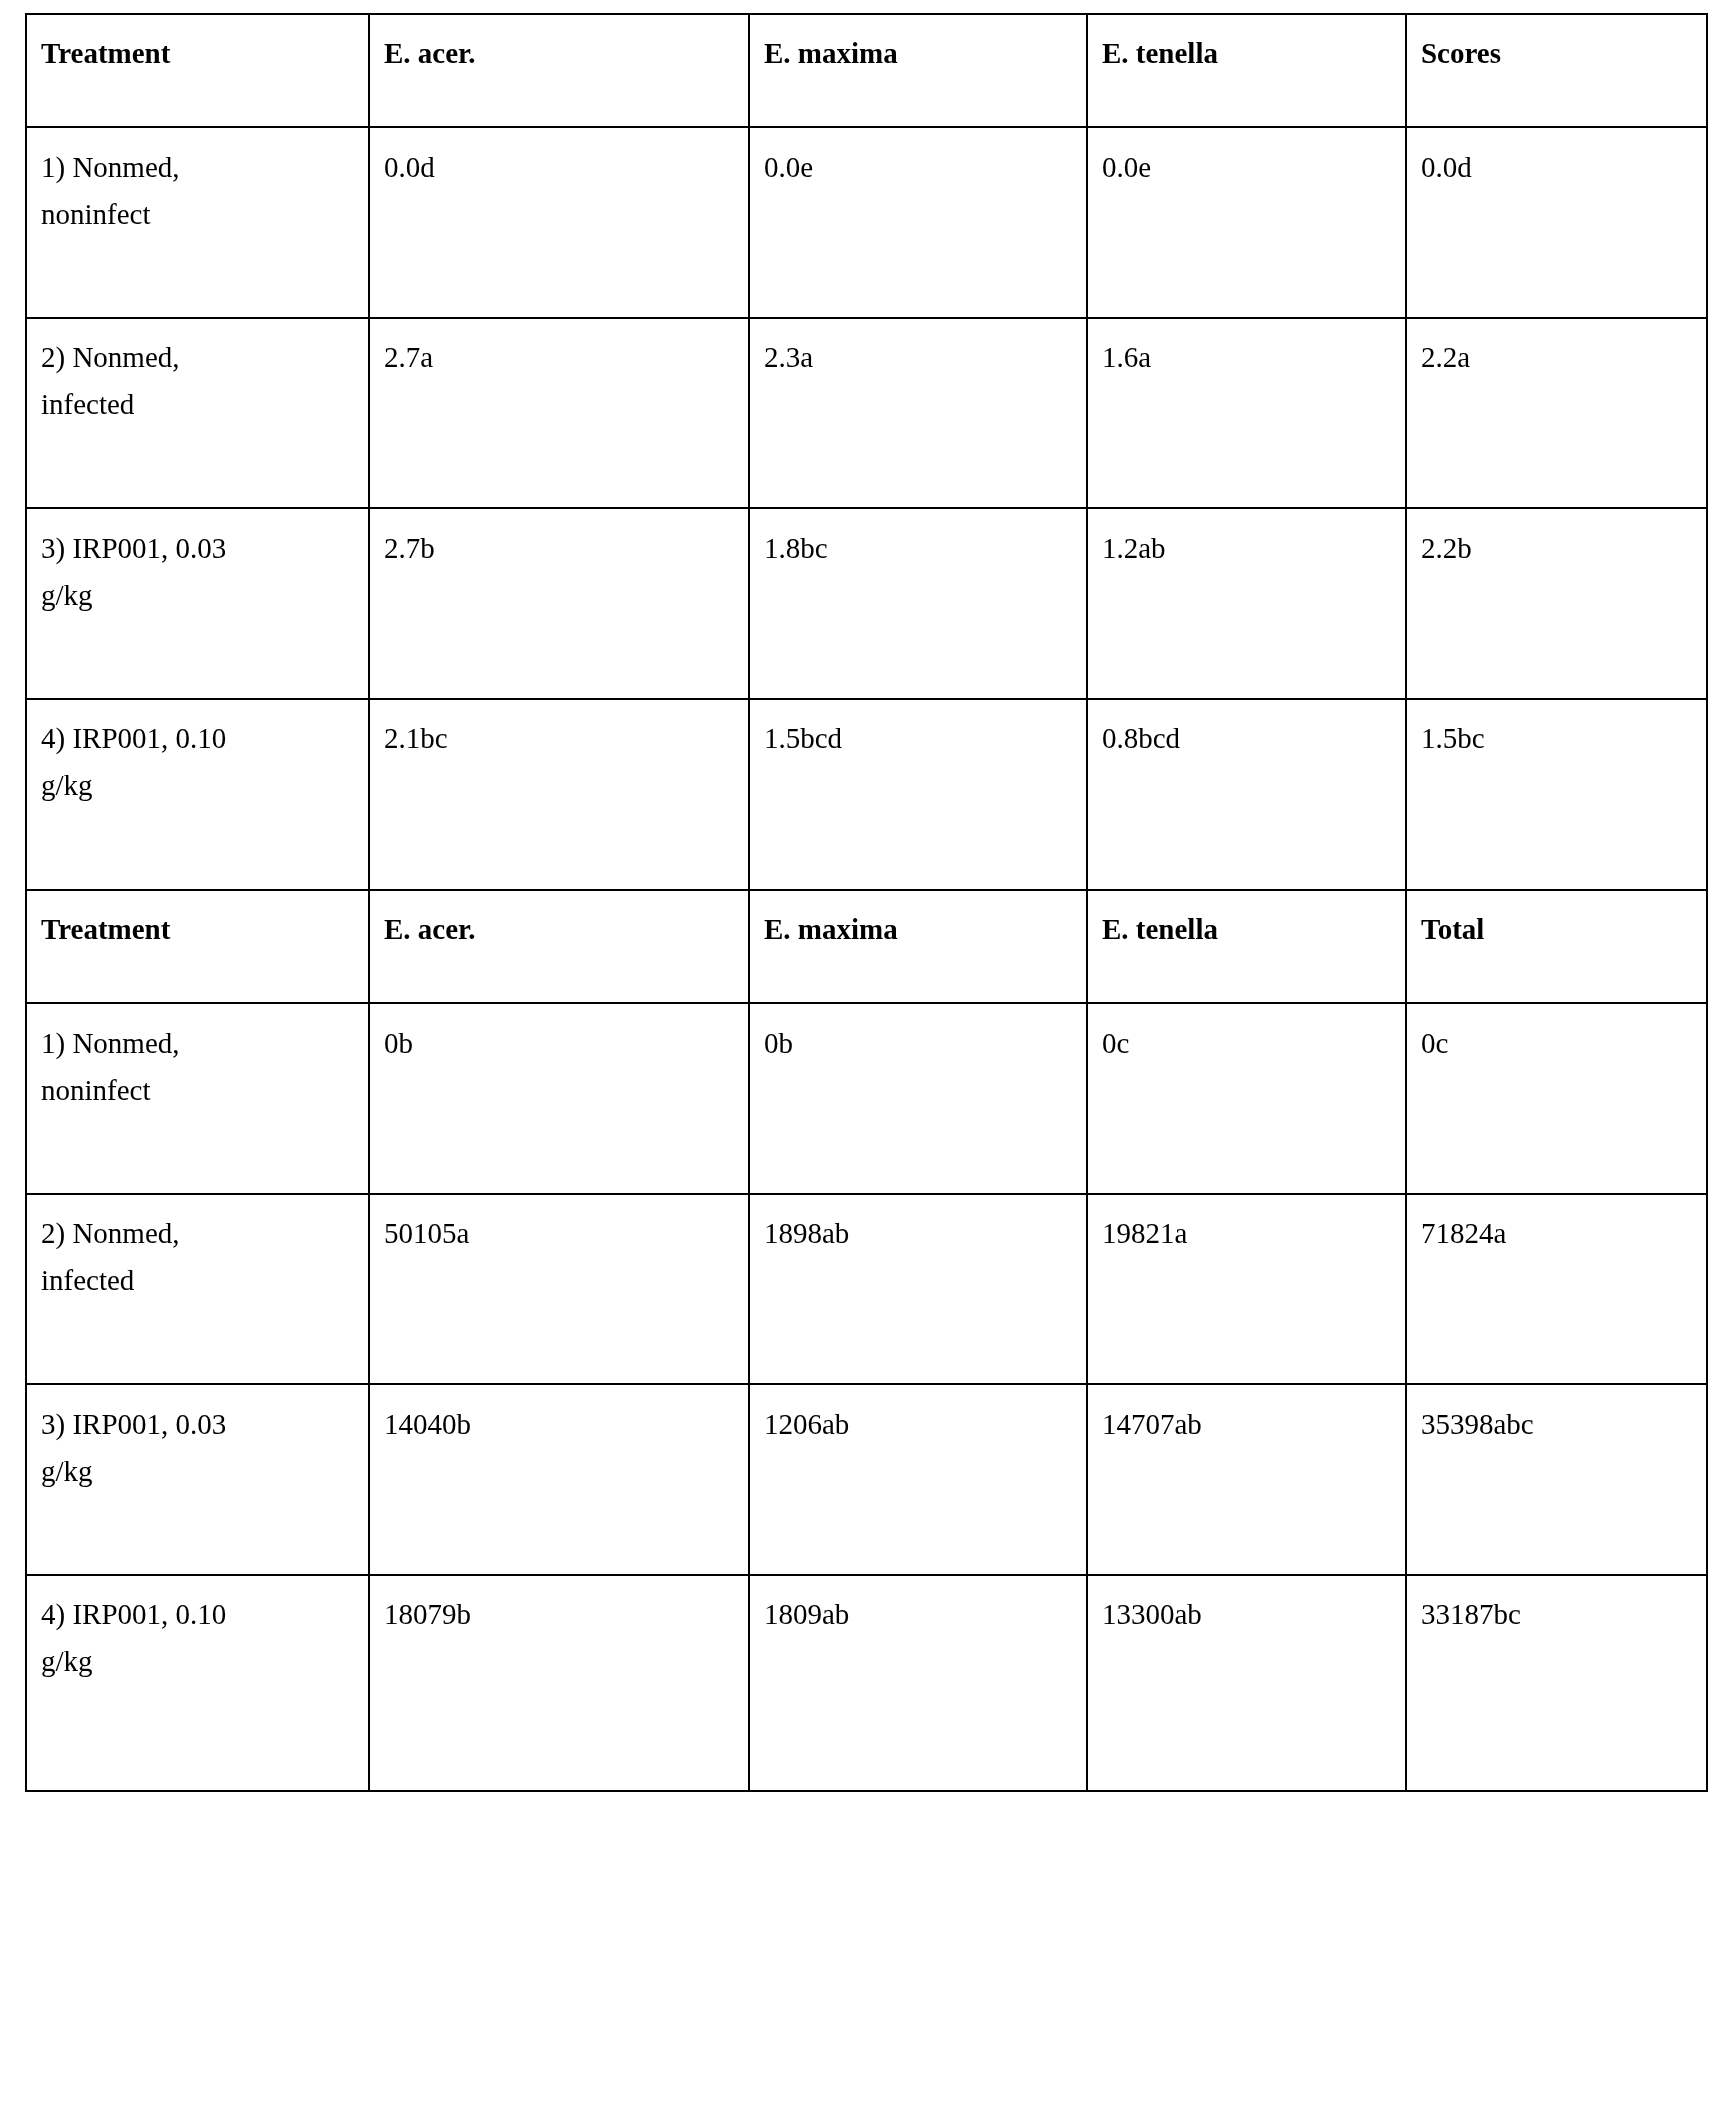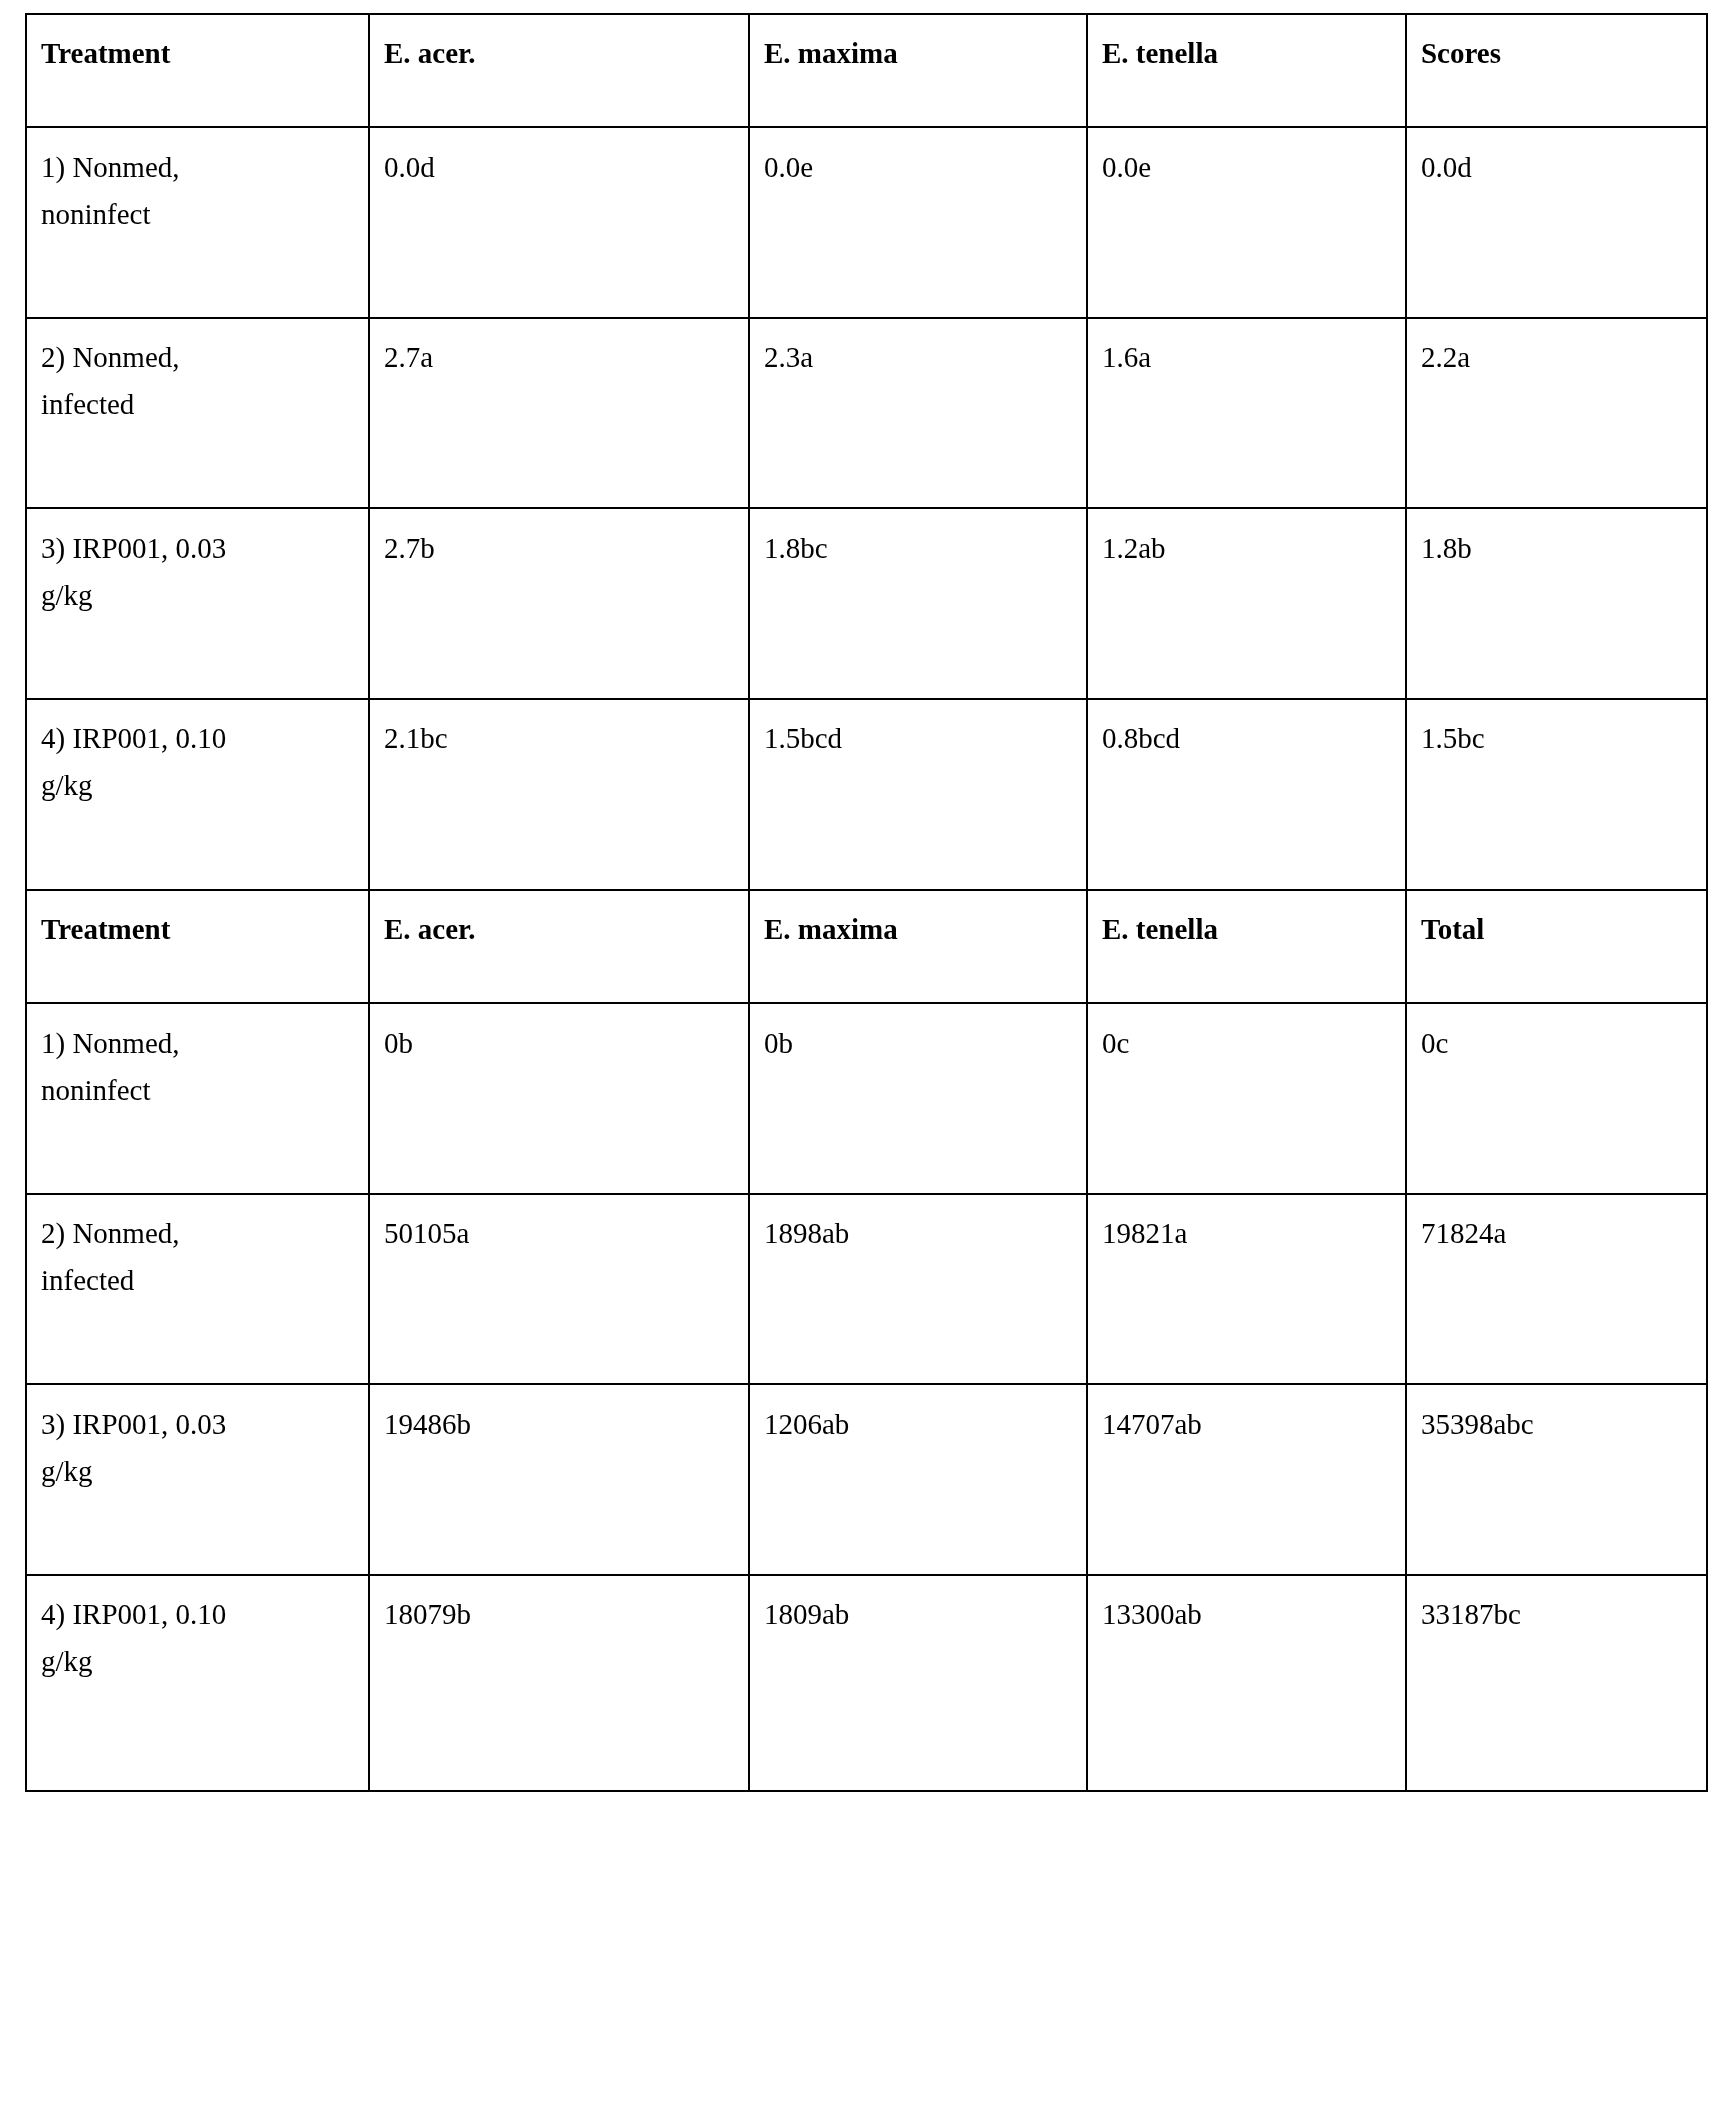--- a/index.html
+++ b/index.html
@@ -85,21 +85,21 @@
         <td>1.6a</td>
         <td>2.2a</td>
       </tr>
 
       <tr class="r-data">
         <td>3) IRP001, 0.03
 g/kg</td>
         <td>2.7b</td>
         <td>1.8bc</td>
         <td>1.2ab</td>
-        <td>1.8b</td>
+        <td>2.2b</td>
       </tr>
 
       <tr class="r-data">
         <td>4) IRP001, 0.10
 g/kg</td>
         <td>2.1bc</td>
         <td>1.5bcd</td>
         <td>0.8bcd</td>
         <td>1.5bc</td>
       </tr>
@@ -127,21 +127,21 @@
 infected</td>
         <td>50105a</td>
         <td>1898ab</td>
         <td>19821a</td>
         <td>71824a</td>
       </tr>
 
       <tr class="r-data">
         <td>3) IRP001, 0.03
 g/kg</td>
-        <td>19486b</td>
+        <td>14040b</td>
         <td>1206ab</td>
         <td>14707ab</td>
         <td>35398abc</td>
       </tr>
 
       <tr class="r-data-last">
         <td>4) IRP001, 0.10
 g/kg</td>
         <td>18079b</td>
         <td>1809ab</td>

